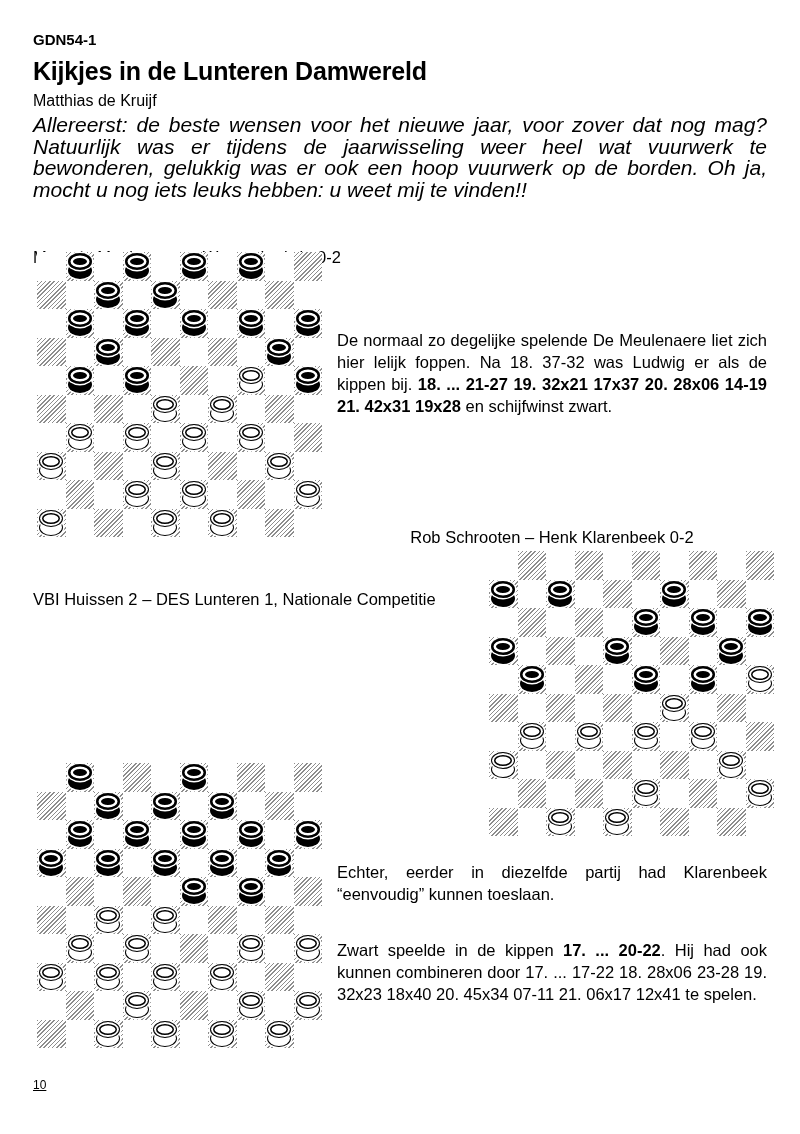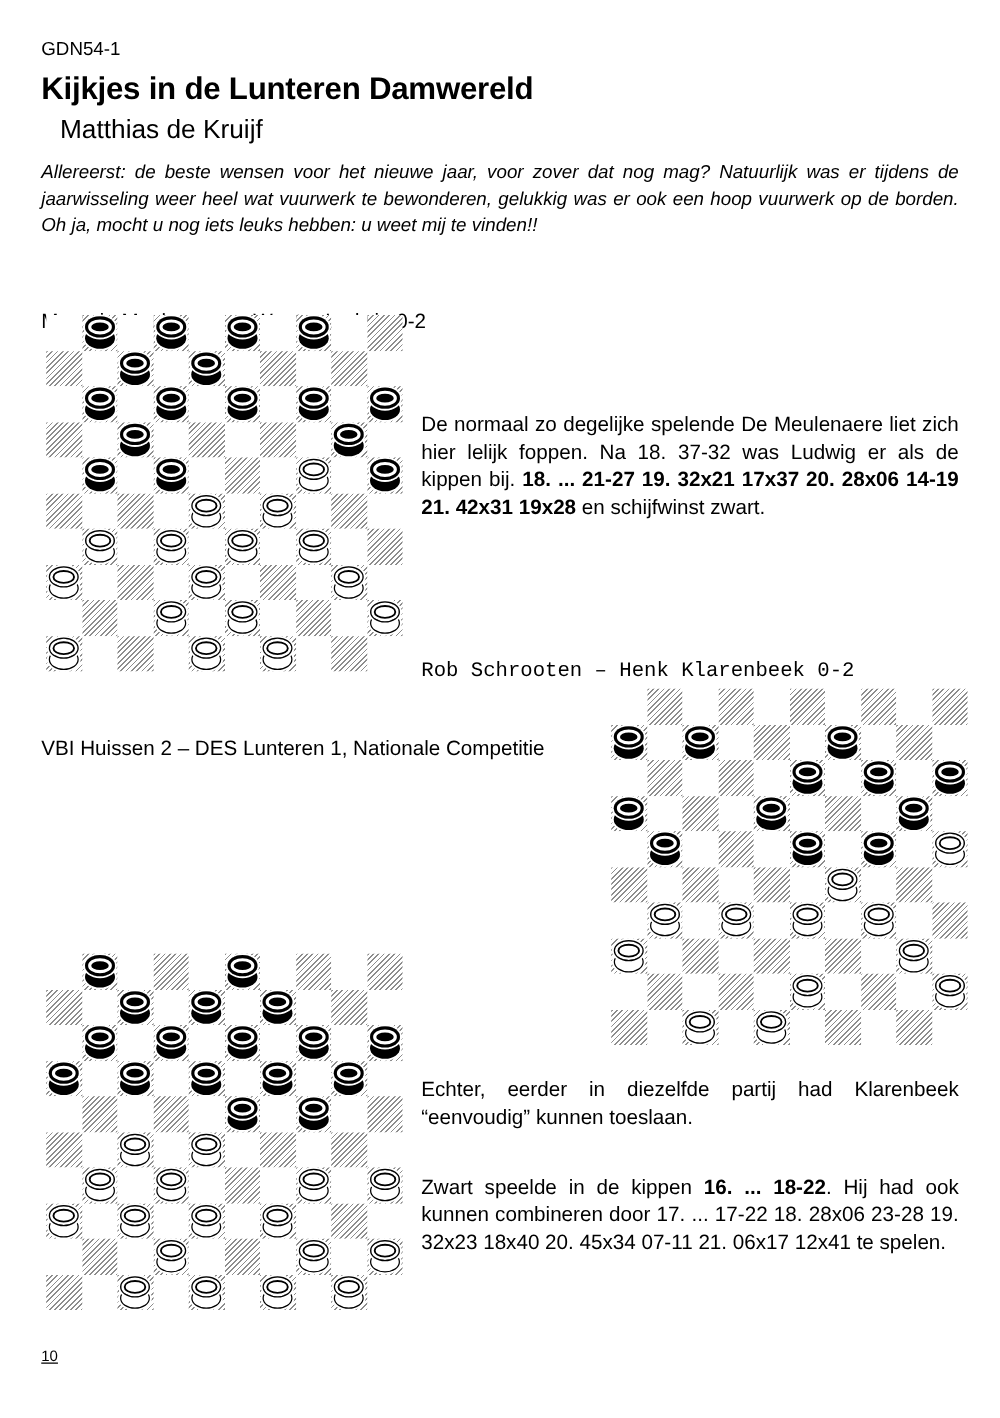--- a/index.html
+++ b/index.html
@@ -2,30 +2,30 @@
 <html lang="nl"><head>
 <meta charset="utf-8">
 <title>Kijkjes in de Gelderse Damwereld</title>
 <style>
   html,body{margin:0;padding:0;background:#ffffff;}
   .page{
     position:relative;width:800px;height:1134px;background:#ffffff;
     font-family:"Liberation Sans",sans-serif;color:#000;overflow:hidden;
     -webkit-font-smoothing:antialiased;
   }
-  .code{position:absolute;left:33px;top:31px;font-size:15px;font-weight:normal;}
+  .code{position:absolute;left:33px;top:31px;font-size:15px;font-weight:bold;}
   .title{position:absolute;left:33px;top:57px;margin:0;font-size:25px;font-weight:bold;letter-spacing:-0.2px;}
-  .author{position:absolute;left:33px;top:92px;font-size:21px;margin-left:15px;}
+  .author{position:absolute;left:33px;top:92px;font-size:16px;}
   .intro{
-    position:absolute;left:33px;top:127px;width:734px;margin:0;
-    font-size:15px;font-style:italic;line-height:21.5px;text-align:justify;
+    position:absolute;left:33px;top:114px;width:734px;margin:0;
+    font-size:21px;font-style:italic;line-height:21.5px;text-align:justify;
   }
   .txt{position:absolute;font-size:16.5px;line-height:22px;}
   .just{text-align:justify;}
-  .right{text-align:left;font-family:Liberation Mono, monospace;}
+  .right{text-align:center;}
   .pagenum{position:absolute;left:33px;top:1078px;font-size:12px;text-decoration:underline;}
 
   
   .board{
     position:absolute;display:grid;
     grid-template-columns:repeat(10,28.5px);grid-auto-rows:28.5px;
     width:285px;height:285px;
   }
   .cell{position:relative;background:#ffffff;}
   .cell.dark{
@@ -544,16 +544,16 @@
       <div class="cell dark">
         <div class="pc w"></div>
       </div>
       <div class="cell"></div>
       <div class="cell dark">
         <div class="pc w"></div>
       </div>
       <div class="cell"></div>
     </div>
   <div class="txt just" style="left:337px;top:861px;width:430px"><span>Echter, eerder in diezelfde partij had Klarenbeek “eenvoudig” kunnen toeslaan.</span></div>
-  <div class="txt just" style="left:337px;top:939px;width:430px"><span>Zwart speelde in de kippen </span><b>16. ... 18-22</b><span>. Hij had ook kunnen combineren door 17. ... 17-22 18. 28x06 23-28 19. 32x23 18x40 20. 45x34 07-11 21. 06x17 12x41 te spelen.</span></div>
+  <div class="txt just" style="left:337px;top:939px;width:430px"><span>Zwart speelde in de kippen </span><b>17. ... 20-22</b><span>. Hij had ook kunnen combineren door 17. ... 17-22 18. 28x06 23-28 19. 32x23 18x40 20. 45x34 07-11 21. 06x17 12x41 te spelen.</span></div>
 
   <div class="pagenum">10</div>
 </div>
 
 </body></html>

